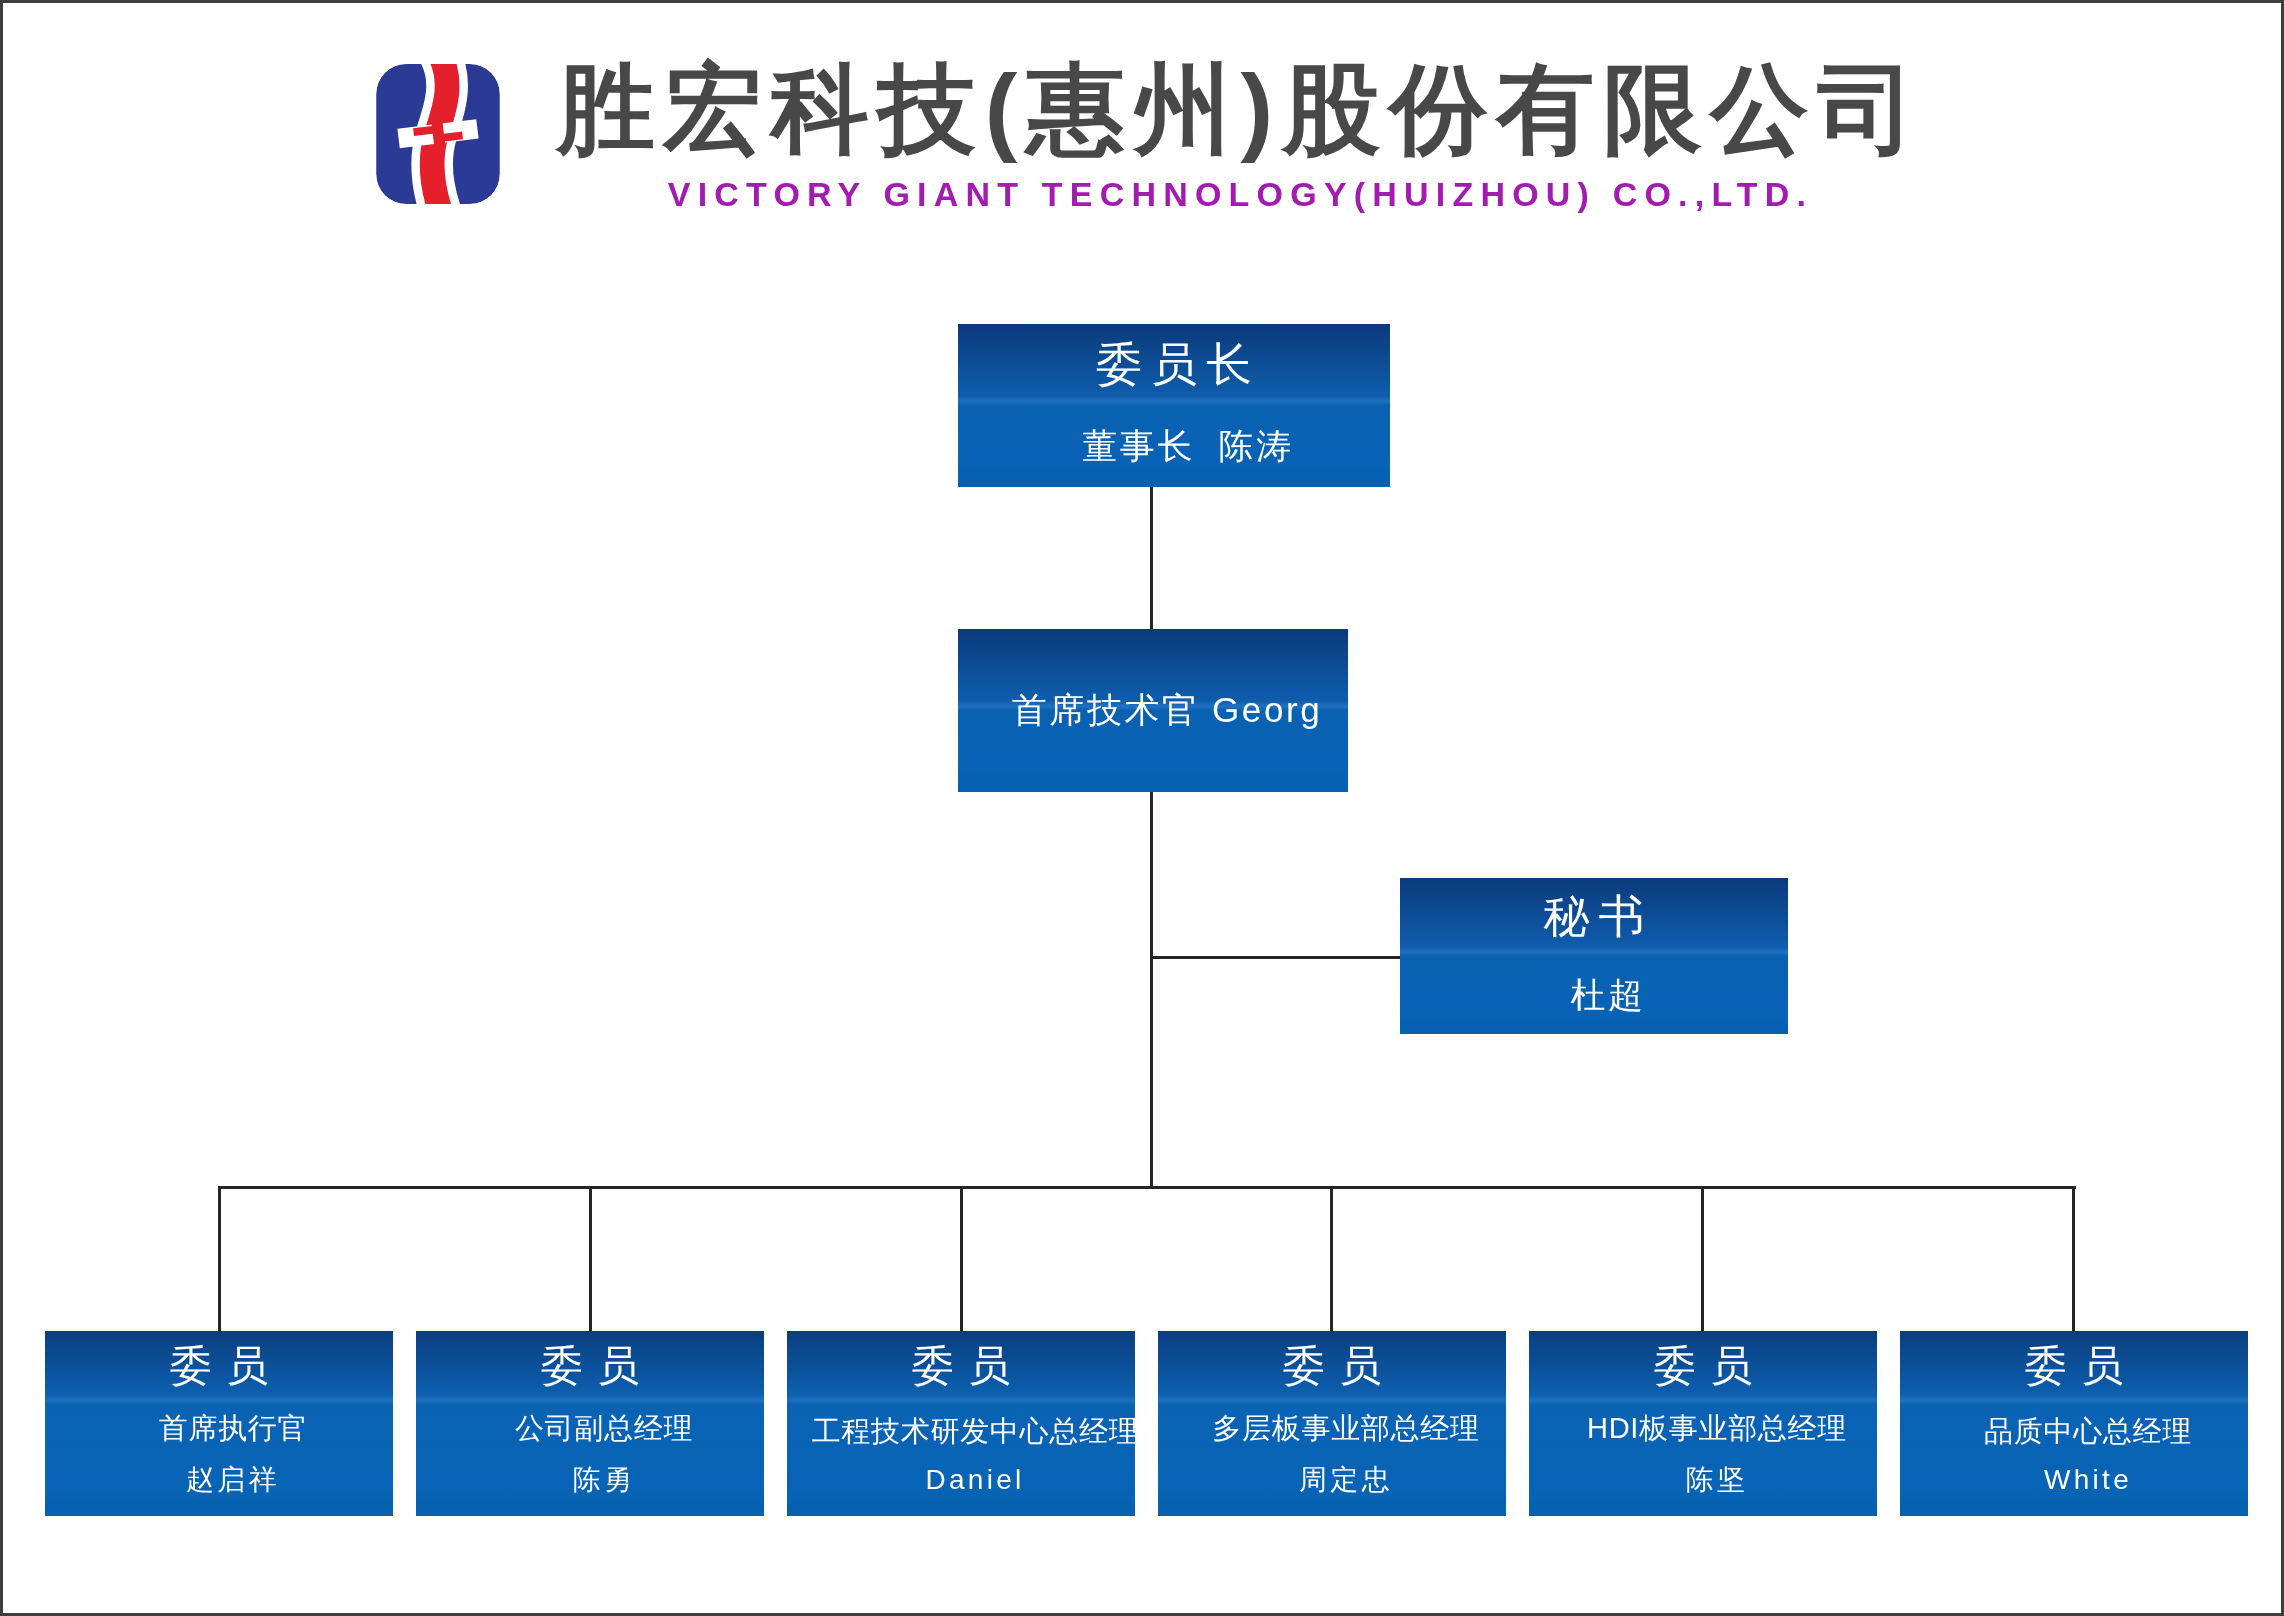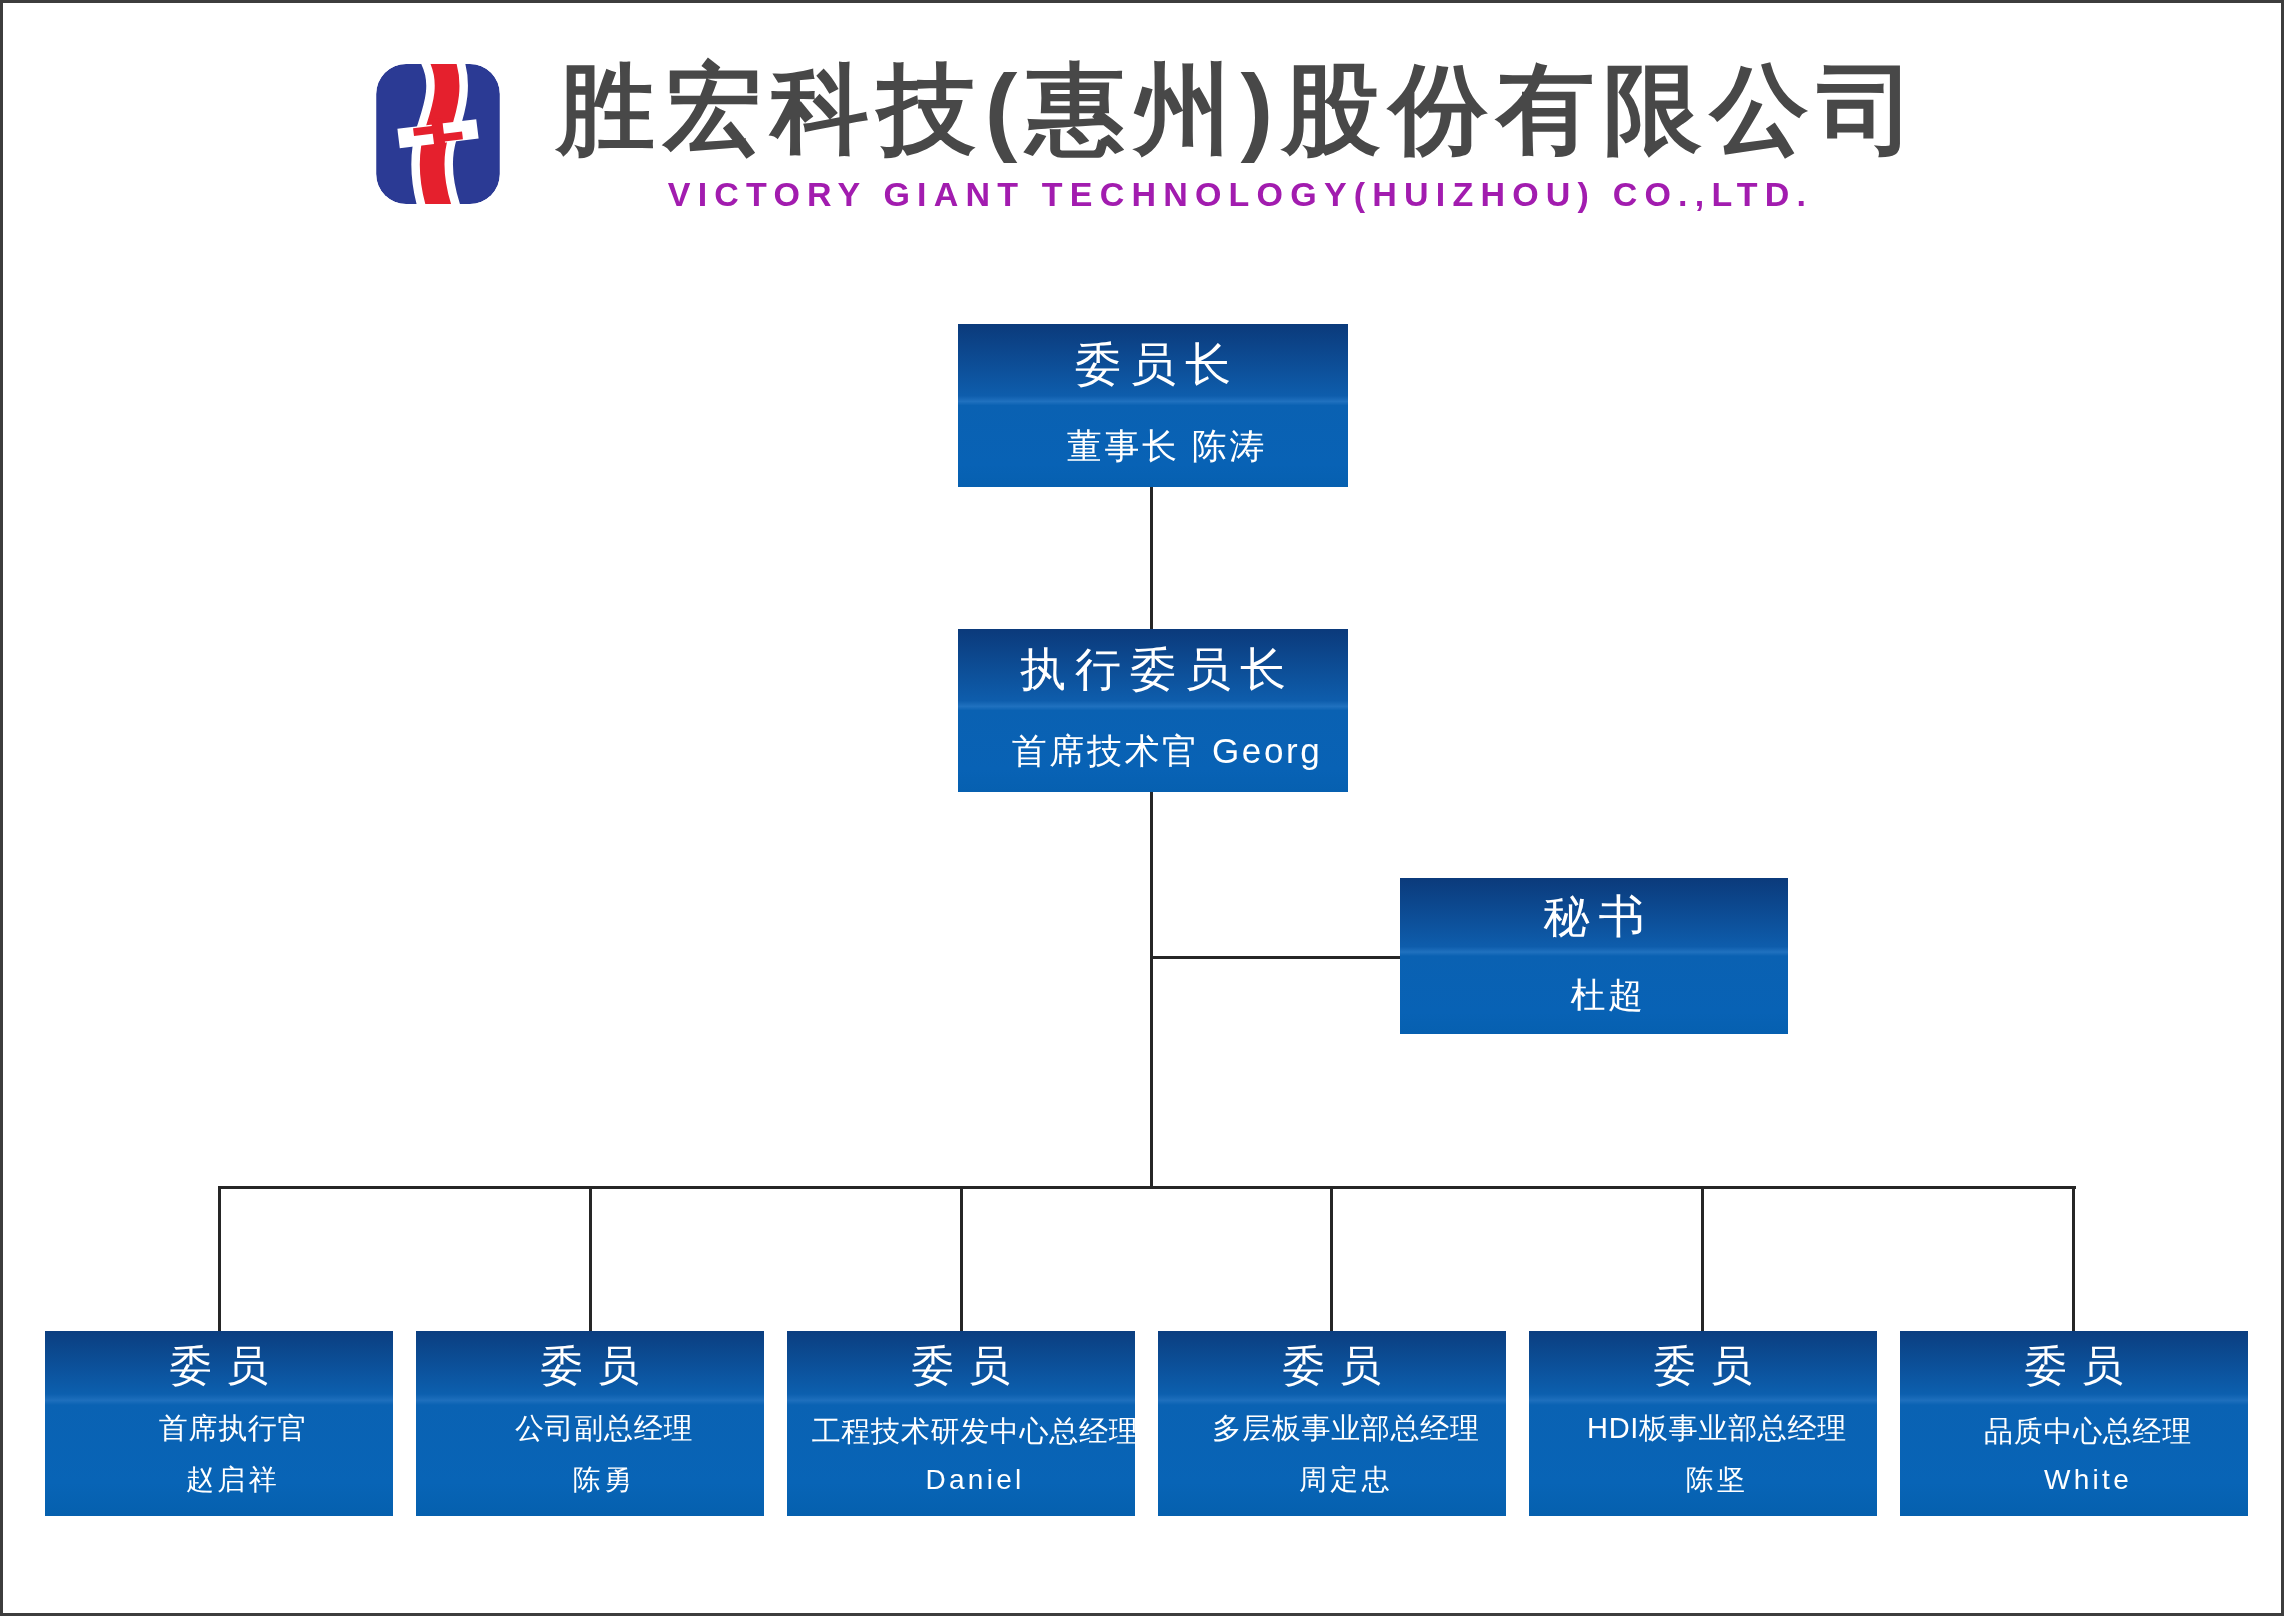--- a/index.html
+++ b/index.html
@@ -91,33 +91,30 @@
   <div class="line" style="left:1147px;top:788px;width:2.6px;height:398px;"></div>
   <div class="line" style="left:1149px;top:953px;width:250px;height:2.6px;"></div>
   <div class="line" style="left:215px;top:1183px;width:1858px;height:3.3px;"></div>
   <div class="line" style="left:215px;top:1186px;width:2.6px;height:143px;"></div>
   <div class="line" style="left:586px;top:1186px;width:2.6px;height:143px;"></div>
   <div class="line" style="left:957px;top:1186px;width:2.6px;height:143px;"></div>
   <div class="line" style="left:1327px;top:1186px;width:2.6px;height:143px;"></div>
   <div class="line" style="left:1698px;top:1186px;width:2.6px;height:143px;"></div>
   <div class="line" style="left:2069px;top:1186px;width:2.6px;height:143px;"></div>
 
-  <div class="node" style="left:955px;top:321px;width:390px;height:163px;">
+  <div class="node" style="left:955px;top:321px;width:432px;height:163px;font-family:Liberation Mono, monospace;">
     <div class="upper">
         <div class="node-title">委员长</div>
       </div>
     <div class="lower">
         <div class="node-sub">董事长 陈涛</div>
       </div>
   </div>
 
   <div class="node" style="left:955px;top:626px;width:390px;height:163px;">
-    <div class="upper">
-        <div class="node-title">执行委员长</div>
-      </div>
     <div class="lower">
         <div class="node-sub">首席技术官 Georg</div>
       </div>
   </div>
 
   <div class="node" style="left:1397px;top:875px;width:388px;height:156px;">
     <div class="upper">
         <div class="node-title">秘书</div>
       </div>
     <div class="lower">

